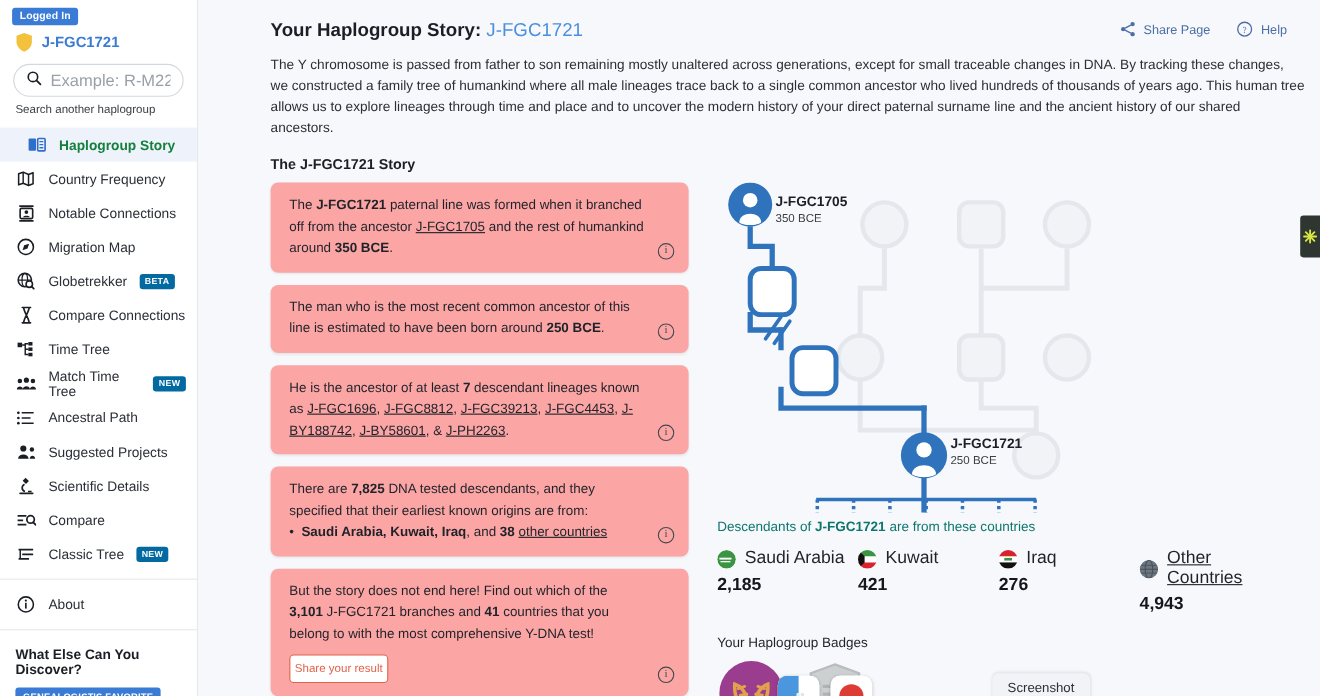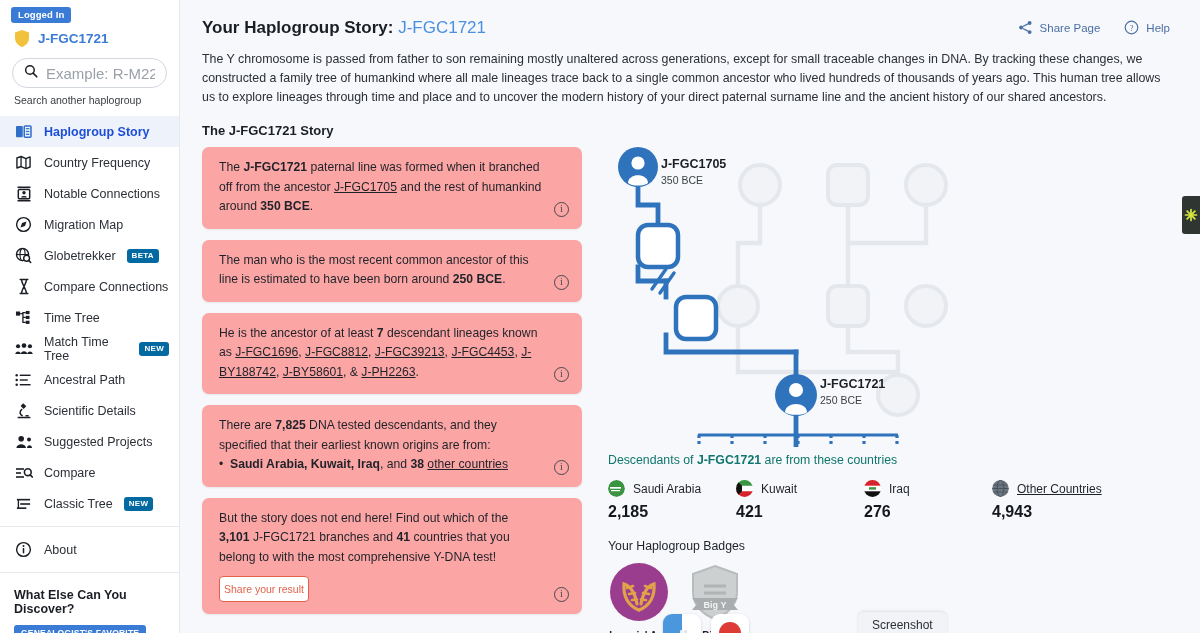--- a/index.html
+++ b/index.html
@@ -2,21 +2,21 @@
 <html><head>
 <meta charset="utf-8">
 <style>
   * { box-sizing: border-box; margin: 0; padding: 0; }
   html, body {
     width: 1200px; height: 633px;
     font-family: "Liberation Sans", sans-serif;
     background: #f7f8fb;
     overflow: hidden;
   }
-  .app { display: flex; width: 1200px; height: 601px; }
+  .app { display: flex; width: 1200px; height: 601px; gap: 44px; }
 
   
   .sidebar {
     width: 180px; height: 633px; background: #ffffff;
     border-right: 1px solid #e6e8ec;
     position: relative; overflow: hidden;
     flex: 0 0 180px;
   }
   .logged-in-badge {
     display: inline-block; margin: 7px 0 0 11px;
@@ -43,21 +43,21 @@
   .search-box input::placeholder { color: #9aa0a8; }
   .search-sub { font-size: 10.5px; color: #3c4043; padding: 6px 0 0 14px; }
 
   .nav { margin-top: 10px; }
   .nav-item {
     display: flex; align-items: center; gap: 11px;
     height: 31px; padding: 0 10px 0 14px; cursor: pointer;
     font-size: 12.5px; color: #2b2f36;
   }
   .nav-item .ico { width: 19px; height: 19px; display:flex; align-items:center; justify-content:center; flex: 0 0 19px; color: #1b1f25; }
-  .nav-item.active { background: #eef3fb; color: #1d4ed8; font-weight: bold; }
+  .nav-item.active { background: #eef3fb; color: #15803d; font-weight: bold; justify-content: center; }
   .nav-item.active .ico { color: #2f6ec9; }
   .pill {
     font-size: 8px; font-weight: bold; color: #fff; background: #0369a1;
     padding: 2px 5px 3px; border-radius: 3px; letter-spacing: .3px;
   }
   .nav-sep { height: 1px; background: #e6e8ec; margin: 7px 0; }
   .discover-title { font-size: 12.5px; font-weight: bold; color: #1b1f25; padding: 8px 0 0 14px; }
   .gen-fav {
     display:inline-block; margin: 9px 0 0 14px;
     background:#3a7bd5; color:#fff; font-size:8.5px; font-weight:bold;
@@ -108,21 +108,21 @@
   
   .tree { position: relative; height: 300px; }
   .tree svg { position:absolute; left:0; top:0; }
   .tree-label { position:absolute; font-size: 12.5px; font-weight:bold; color:#1b1f25; }
   .tree-date { position:absolute; font-size: 10.5px; color:#3c4043; }
 
   .countries-title { font-size: 12.3px; color:#0f766e; margin-top: 6px; }
   .countries { display:flex; gap: 0; margin-top: 13px; }
   .country { width: 128px; }
   .country .top { display:flex; align-items:center; gap: 8px; }
-  .country .nm { font-size: 12px; color:#1f2329; }
+  .country .nm { font-size: 16px; color:#1f2329; }
   .country .nm.link { text-decoration: underline; cursor:pointer; }
   .country .val { font-size: 16px; font-weight: bold; color:#14181d; margin-top: 6px; }
   .flag { width: 17px; height: 17px; border-radius: 50%; overflow: hidden; flex:0 0 17px; position:relative; }
 
   .badges-title { font-size: 12.3px; color:#1f2329; margin-top: 18px; }
   .badges { display:flex; align-items:flex-start; gap: 14px; margin-top: 9px; }
   .badge-item { width: 62px; text-align:center; position:relative; }
   .badge-cap { font-size: 10px; font-weight:bold; color:#1b1f25; margin-top: 4px; }
 
   .screenshot-chip {
@@ -280,40 +280,40 @@
               <line x1="5" y1="2" x2="16.5" y2="2" stroke="#1b1f25" stroke-width="1.5"></line>
               <line x1="5" y1="7" x2="13.5" y2="7" stroke="#1b1f25" stroke-width="1.5"></line>
               <line x1="5" y1="12" x2="16.5" y2="12" stroke="#1b1f25" stroke-width="1.5"></line>
             </svg>
           </span>
         <span>Ancestral Path</span>
       </div>
 
       <div class="nav-item">
         <span class="ico">
+            <svg width="18" height="14" viewBox="0 0 18 14">
+              <circle cx="6.2" cy="3.7" r="2.8" fill="#1b1f25"></circle>
+              <path d="M1.4 13 C1.8 8 10.6 8 11 13 Z" fill="#1b1f25"></path>
+              <circle cx="14" cy="4.6" r="2" fill="#1b1f25"></circle>
+              <path d="M12 13 C12.2 9.4 16.8 9.4 17 13 Z" fill="#1b1f25"></path>
+            </svg>
+          </span>
+        <span>Suggested Projects</span>
+      </div>
+
+      <div class="nav-item">
+        <span class="ico">
             <svg width="16" height="17" viewBox="0 0 16 18">
               <path d="M7.2 1.4 L10.4 4.6 L7.6 7.4 L4.4 4.2 Z" fill="#1b1f25"></path>
               <path d="M6.2 7.6 C3 9.4 3.2 13.6 6.6 14.6" fill="none" stroke="#1b1f25" stroke-width="1.6"></path>
               <line x1="2" y1="16.4" x2="14" y2="16.4" stroke="#1b1f25" stroke-width="1.8" stroke-linecap="round"></line>
               <line x1="9.5" y1="14.6" x2="13" y2="14.6" stroke="#1b1f25" stroke-width="1.5"></line>
             </svg>
           </span>
         <span>Scientific Details</span>
-      </div>
-
-      <div class="nav-item">
-        <span class="ico">
-            <svg width="18" height="14" viewBox="0 0 18 14">
-              <circle cx="6.2" cy="3.7" r="2.8" fill="#1b1f25"></circle>
-              <path d="M1.4 13 C1.8 8 10.6 8 11 13 Z" fill="#1b1f25"></path>
-              <circle cx="14" cy="4.6" r="2" fill="#1b1f25"></circle>
-              <path d="M12 13 C12.2 9.4 16.8 9.4 17 13 Z" fill="#1b1f25"></path>
-            </svg>
-          </span>
-        <span>Suggested Projects</span>
       </div>
 
       <div class="nav-item">
         <span class="ico">
             <svg width="18" height="14" viewBox="0 0 18 14">
               <line x1="1" y1="3" x2="9" y2="3" stroke="#1b1f25" stroke-width="1.6"></line>
               <line x1="1" y1="7" x2="6" y2="7" stroke="#1b1f25" stroke-width="1.6"></line>
               <line x1="1" y1="11" x2="9" y2="11" stroke="#1b1f25" stroke-width="1.6"></line>
               <circle cx="12.8" cy="6.2" r="3.4" fill="none" stroke="#1b1f25" stroke-width="1.6"></circle>
               <line x1="15.2" y1="8.8" x2="17.3" y2="11" stroke="#1b1f25" stroke-width="1.7" stroke-linecap="round"></line>

